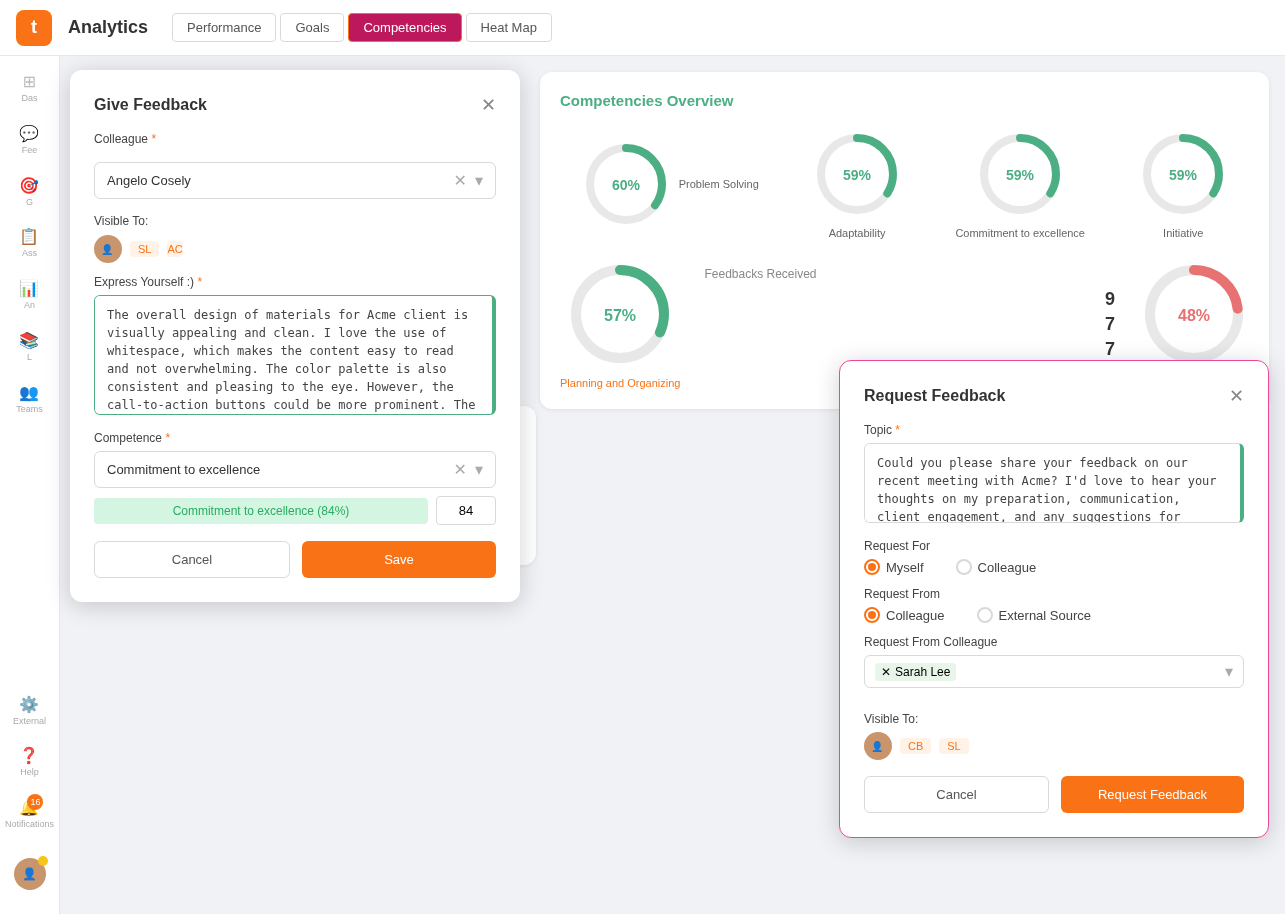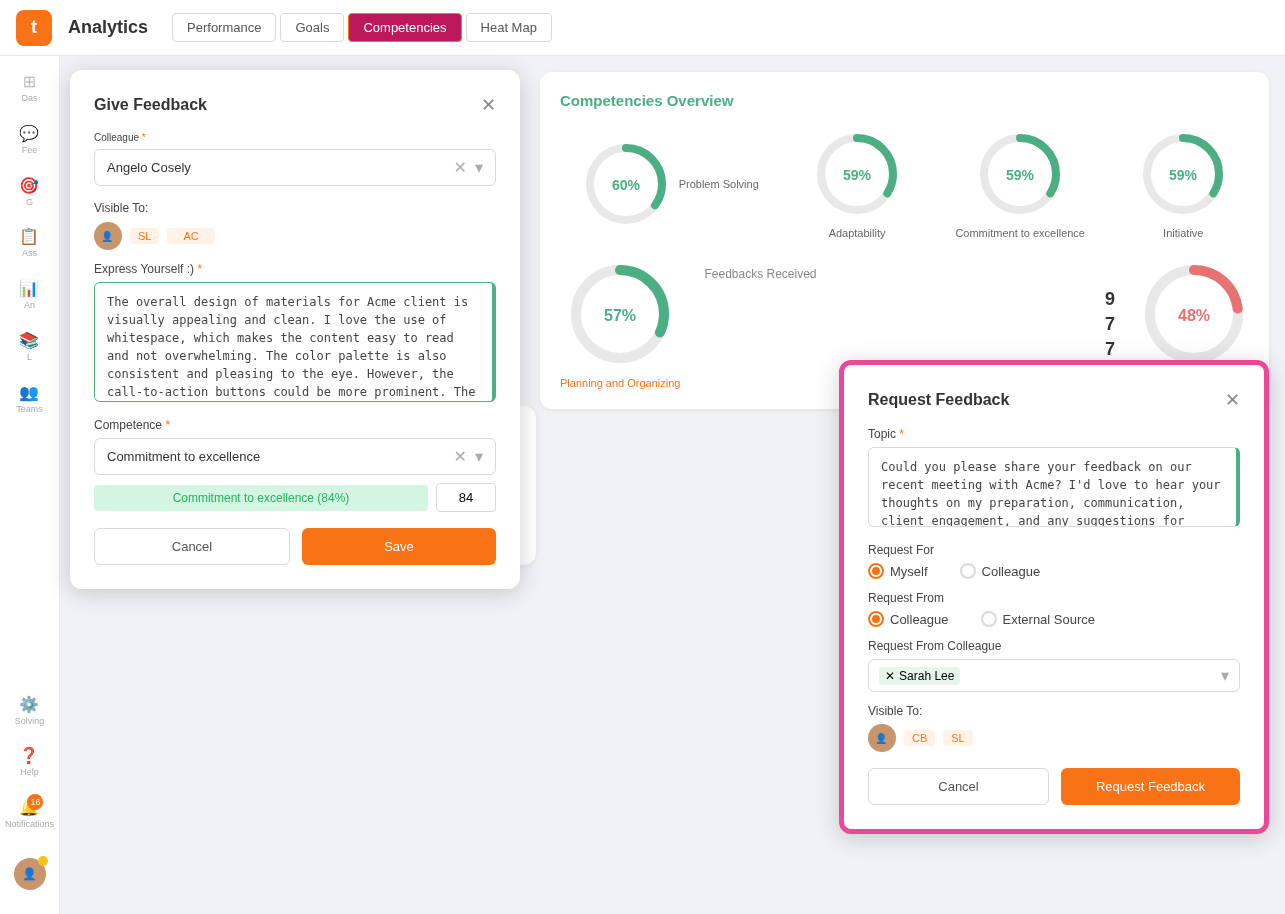--- a/index.html
+++ b/index.html
@@ -96,21 +96,21 @@
     <span class="left-nav-icon">📚</span>
     <span class="left-text">L</span>
   </div>
   <div class="sidebar-item">
     <span class="left-nav-icon">👥</span>
     <span class="left-text">Teams</span>
   </div>
   <div class="bottom-section" style="margin-top:auto; display:flex; flex-direction:column; align-items:center; gap:4px; padding-bottom:8px;">
     <div class="sidebar-item">
       <span class="left-nav-icon">⚙️</span>
-      <span class="left-text">Solving</span>
+      <span class="left-text">External</span>
     </div>
     <div class="sidebar-item">
       <span class="left-nav-icon">❓</span>
       <span class="left-text">Help</span>
     </div>
     <div class="sidebar-item">
       <div class="notification-badge">
         <span class="left-nav-icon">🔔</span>
         <span class="badge">16</span>
       </div>
@@ -220,38 +220,38 @@
 </div>
 
 <div style="position:absolute;top:70px;left:70px;z-index:30;">
   <div style="background:white;border-radius:12px;width:450px;box-shadow:0 4px 24px rgba(0,0,0,0.18);padding:24px;">
     <div style="display:flex;justify-content:space-between;align-items:center;margin-bottom:16px;">
       <span style="font-size:16px;font-weight:600;color:#333;">Give Feedback</span>
       <button style="border:none;background:none;cursor:pointer;font-size:18px;color:#888;">✕</button>
     </div>
 
     <div style="margin-bottom:12px;">
-      <label style="font-size:10px;font-weight:500;color:#444;display:block;margin-bottom:6px;">
+      <label style="font-size:12px;font-weight:500;color:#444;display:block;margin-bottom:16px;">
         <span>Colleague</span><span style="color:#f97316;"> *</span>
       </label>
       <div style="border:1px solid #d9d9d9;border-radius:6px;padding:8px 12px;display:flex;align-items:center;justify-content:space-between;cursor:pointer;">
         <span style="font-size:13px;color:#333;">Angelo Cosely</span>
         <div style="display:flex;gap:8px;">
           <span style="color:#aaa;cursor:pointer;">✕</span>
           <span style="color:#aaa;">▾</span>
         </div>
       </div>
     </div>
 
     <div style="margin-bottom:12px;">
       <span style="font-size:12px;font-weight:500;color:#444;">Visible To:</span>
       <div style="display:flex;align-items:center;gap:8px;margin-top:6px;">
         <div style="width:28px;height:28px;border-radius:50%;background:#c8956c;display:flex;align-items:center;justify-content:center;font-size:10px;color:white;font-weight:600;">👤</div>
         <span style="background:#fff3e8;color:#f97316;border-radius:4px;padding:2px 8px;font-size:11px;font-weight:500;">SL</span>
-        <span style="background:#fff3e8;color:#f97316;border-radius:4px;padding:2px 16px;font-size:11px;font-weight:500;">AC</span>
+        <span style="background:#fff3e8;color:#f97316;border-radius:4px;padding:2px 0;font-size:11px;font-weight:500;">AC</span>
       </div>
     </div>
 
     <div style="margin-bottom:12px;">
       <label style="font-size:12px;font-weight:500;color:#444;display:block;margin-bottom:6px;">
         <span>Express Yourself :)</span><span style="color:#f97316;"> *</span>
       </label>
       <textarea style="width: 100%; border-width: 1px 4px 1px 1px; border-style: solid; border-color: rgb(76, 175, 132); border-image: initial; border-radius: 6px; padding: 10px 12px; font-size: 12px; color: rgb(68, 68, 68); line-height: 1.5; height: 120px; resize: none; outline: none;">The overall design of materials for Acme client is visually appealing and clean. I love the use of whitespace, which makes the content easy to read and not overwhelming. The color palette is also consistent and pleasing to the eye. However, the call-to-action buttons could be more prominent. The current size and color don't make them stand out enough against the rest of the page. You might want to experiment with a bolder color or increasing the size</textarea>
     </div>
 
@@ -273,21 +273,21 @@
     </div>
 
     <div style="display:flex;gap:12px;margin-top:16px;">
       <button style="flex:1;padding:10px;border:1px solid #d9d9d9;border-radius:6px;background:white;color:#555;font-size:13px;cursor:pointer;">Cancel</button>
       <button style="flex:1;padding:10px;border:none;border-radius:6px;background:#f97316;color:white;font-size:13px;cursor:pointer;font-weight:500;">Save</button>
     </div>
   </div>
 </div>
 
 <div style="position:absolute;top:360px;right:16px;z-index:30;width:430px;">
-  <div style="background:white;border-radius:12px;box-shadow:0 4px 24px rgba(0,0,0,0.18);padding:24px;border:5px solid #ec4899;">
+  <div style="background:white;border-radius:12px;box-shadow:0 4px 24px rgba(0,0,0,0.18);padding:24px;border:1px solid #ec4899;">
     <div style="display:flex;justify-content:space-between;align-items:center;margin-bottom:16px;">
       <span style="font-size:16px;font-weight:600;color:#333;">Request Feedback</span>
       <button style="border:none;background:none;cursor:pointer;font-size:18px;color:#888;">✕</button>
     </div>
 
     <div style="margin-bottom:12px;">
       <label style="font-size:12px;font-weight:500;color:#444;display:block;margin-bottom:6px;">
         <span>Topic</span><span style="color:#f97316;"> *</span>
       </label>
       <div style="position:relative;">
@@ -320,21 +320,21 @@
           </div>
           <span style="font-size:13px;color:#444;">Colleague</span>
         </div>
         <div style="display:flex;align-items:center;gap:6px;cursor:pointer;">
           <div style="width:16px;height:16px;border-radius:50%;border:2px solid #d9d9d9;display:flex;align-items:center;justify-content:center;"></div>
           <span style="font-size:13px;color:#444;">External Source</span>
         </div>
       </div>
     </div>
 
-    <div style="margin-bottom:12px;">
+    <div style="margin-bottom:24px;">
       <label style="font-size:12px;font-weight:500;color:#444;display:block;margin-bottom:6px;">Request From Colleague</label>
       <div style="border:1px solid #d9d9d9;border-radius:6px;padding:6px 10px;display:flex;align-items:center;gap:6px;flex-wrap:wrap;">
         <div style="display:flex;align-items:center;gap:4px;background:#e8f5e9;border-radius:4px;padding:2px 6px;font-size:12px;">
           <span>✕</span>
           <span>Sarah Lee</span>
         </div>
         <input type="text" style="border: none; outline: none; font-size: 13px; flex: 1 1 0%; min-width: 60px;">
         <span style="color:#aaa;margin-left:auto;">▾</span>
       </div>
     </div>

